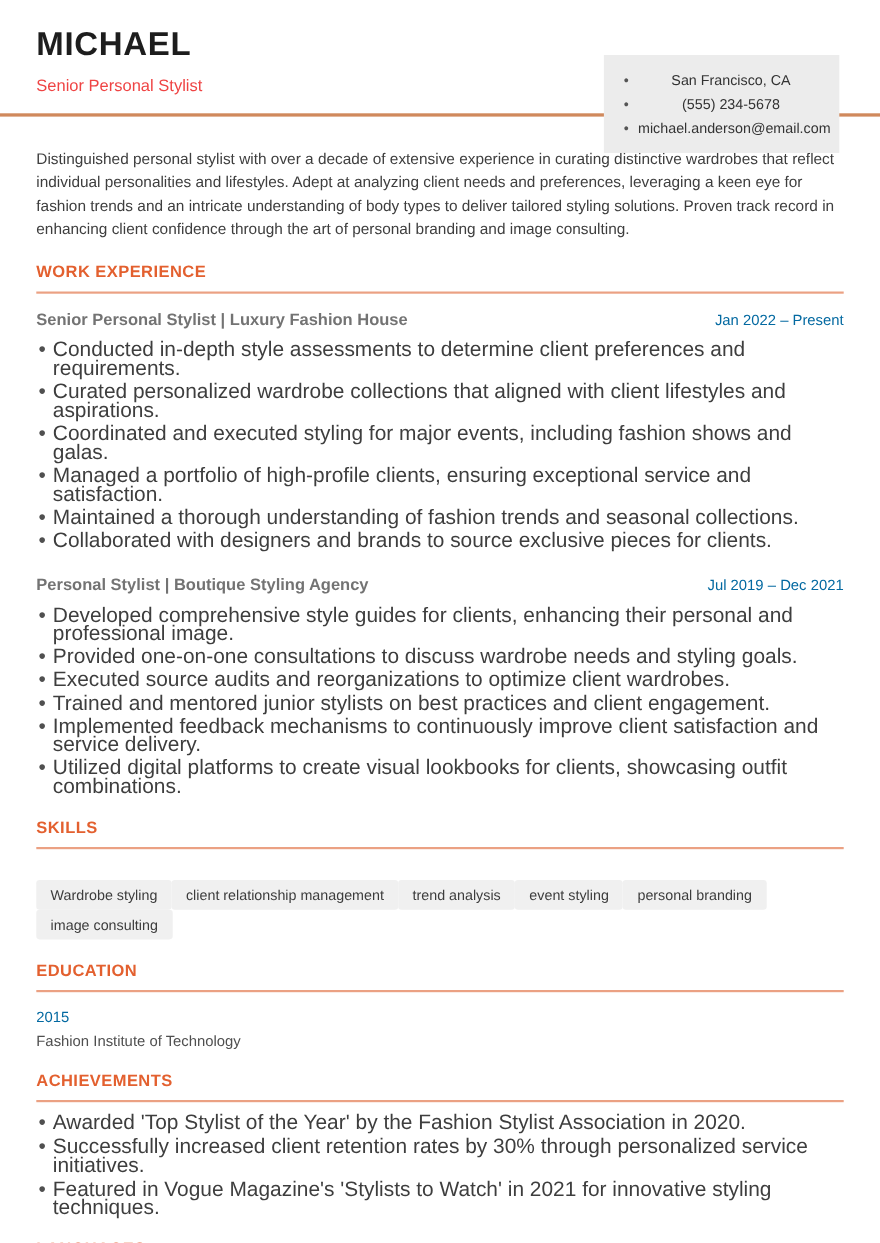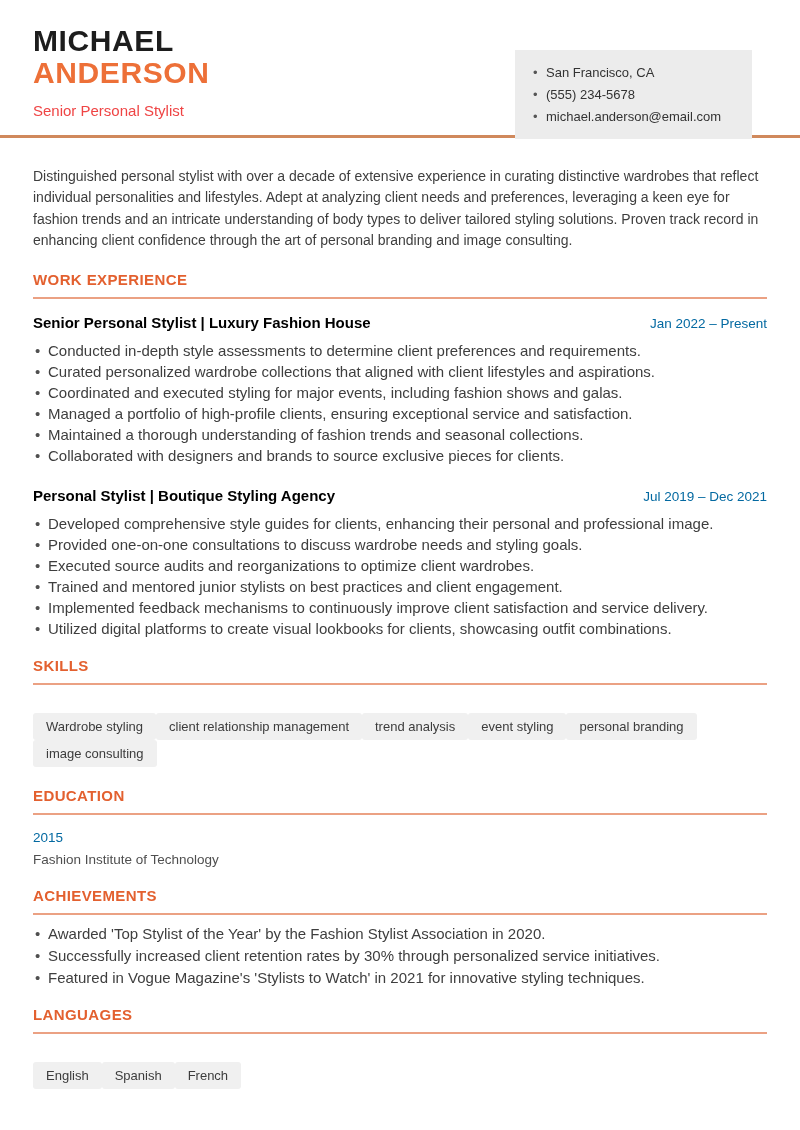--- a/index.html
+++ b/index.html
@@ -25,25 +25,26 @@
   }
   .last-name { color: var(--name-accent, #ED7038); }
   .header-title {
     margin-top: 13px;
     font-size: 15px;
     color: #ef4444;
   }
   .contact-card {
     position: absolute;
     top: 25px;
-    right: 15px;
-    width: 237px;
+    right: 4px;
+    width: 214px;
     min-height: 85px;
     background: var(--contact-bg, #ececec);
     padding: 11px 14px 11px 18px;
+    text-align: center;
   }
   .contact-card ul { list-style: none; }
   .contact-card li {
     font-size: 13px;
     color: #333;
     line-height: 21px;
     margin: 1px 0;
     padding-left: 13px;
     position: relative;
   }
@@ -82,36 +83,36 @@
   .job { margin-top: 14px; }
   .job + .job { margin-top: 22px; }
   .row-head {
     display: flex;
     justify-content: space-between;
     align-items: baseline;
   }
   h3 {
     font-size: 15px;
     font-weight: 700;
-    color: #000000;
+    color: #737373;
     line-height: 19px;
   }
   .dates, .edu-year {
     font-size: 13.5px;
     color: #0369a1;
     white-space: nowrap;
   }
   ul.bullets {
     list-style: none;
     margin-top: 10px;
   }
   ul.bullets li {
     position: relative;
     padding-left: 15px;
-    font-size: 15px;
+    font-size: 19px;
     line-height: 17px;
     margin-bottom: 4px;
     color: var(--text, #3e3e3e);
   }
   ul.bullets.loose li { margin-bottom: 5px; }
   ul.bullets li::before {
     content: "•";
     position: absolute;
     left: 2px;
     color: #505050;
@@ -138,21 +139,20 @@
   }
 </style>
 </head>
 <body>
 
 <div>
 
   <header class="header">
     <div>
       <div class="first-name">MICHAEL</div>
-      <div class="last-name">ANDERSON</div>
       <div class="header-title">Senior Personal Stylist</div>
     </div>
     <aside class="contact-card">
       <ul>
         <li>San Francisco, CA</li>
         <li>(555) 234-5678</li>
         <li>michael.anderson@email.com</li>
       </ul>
     </aside>
   </header>

